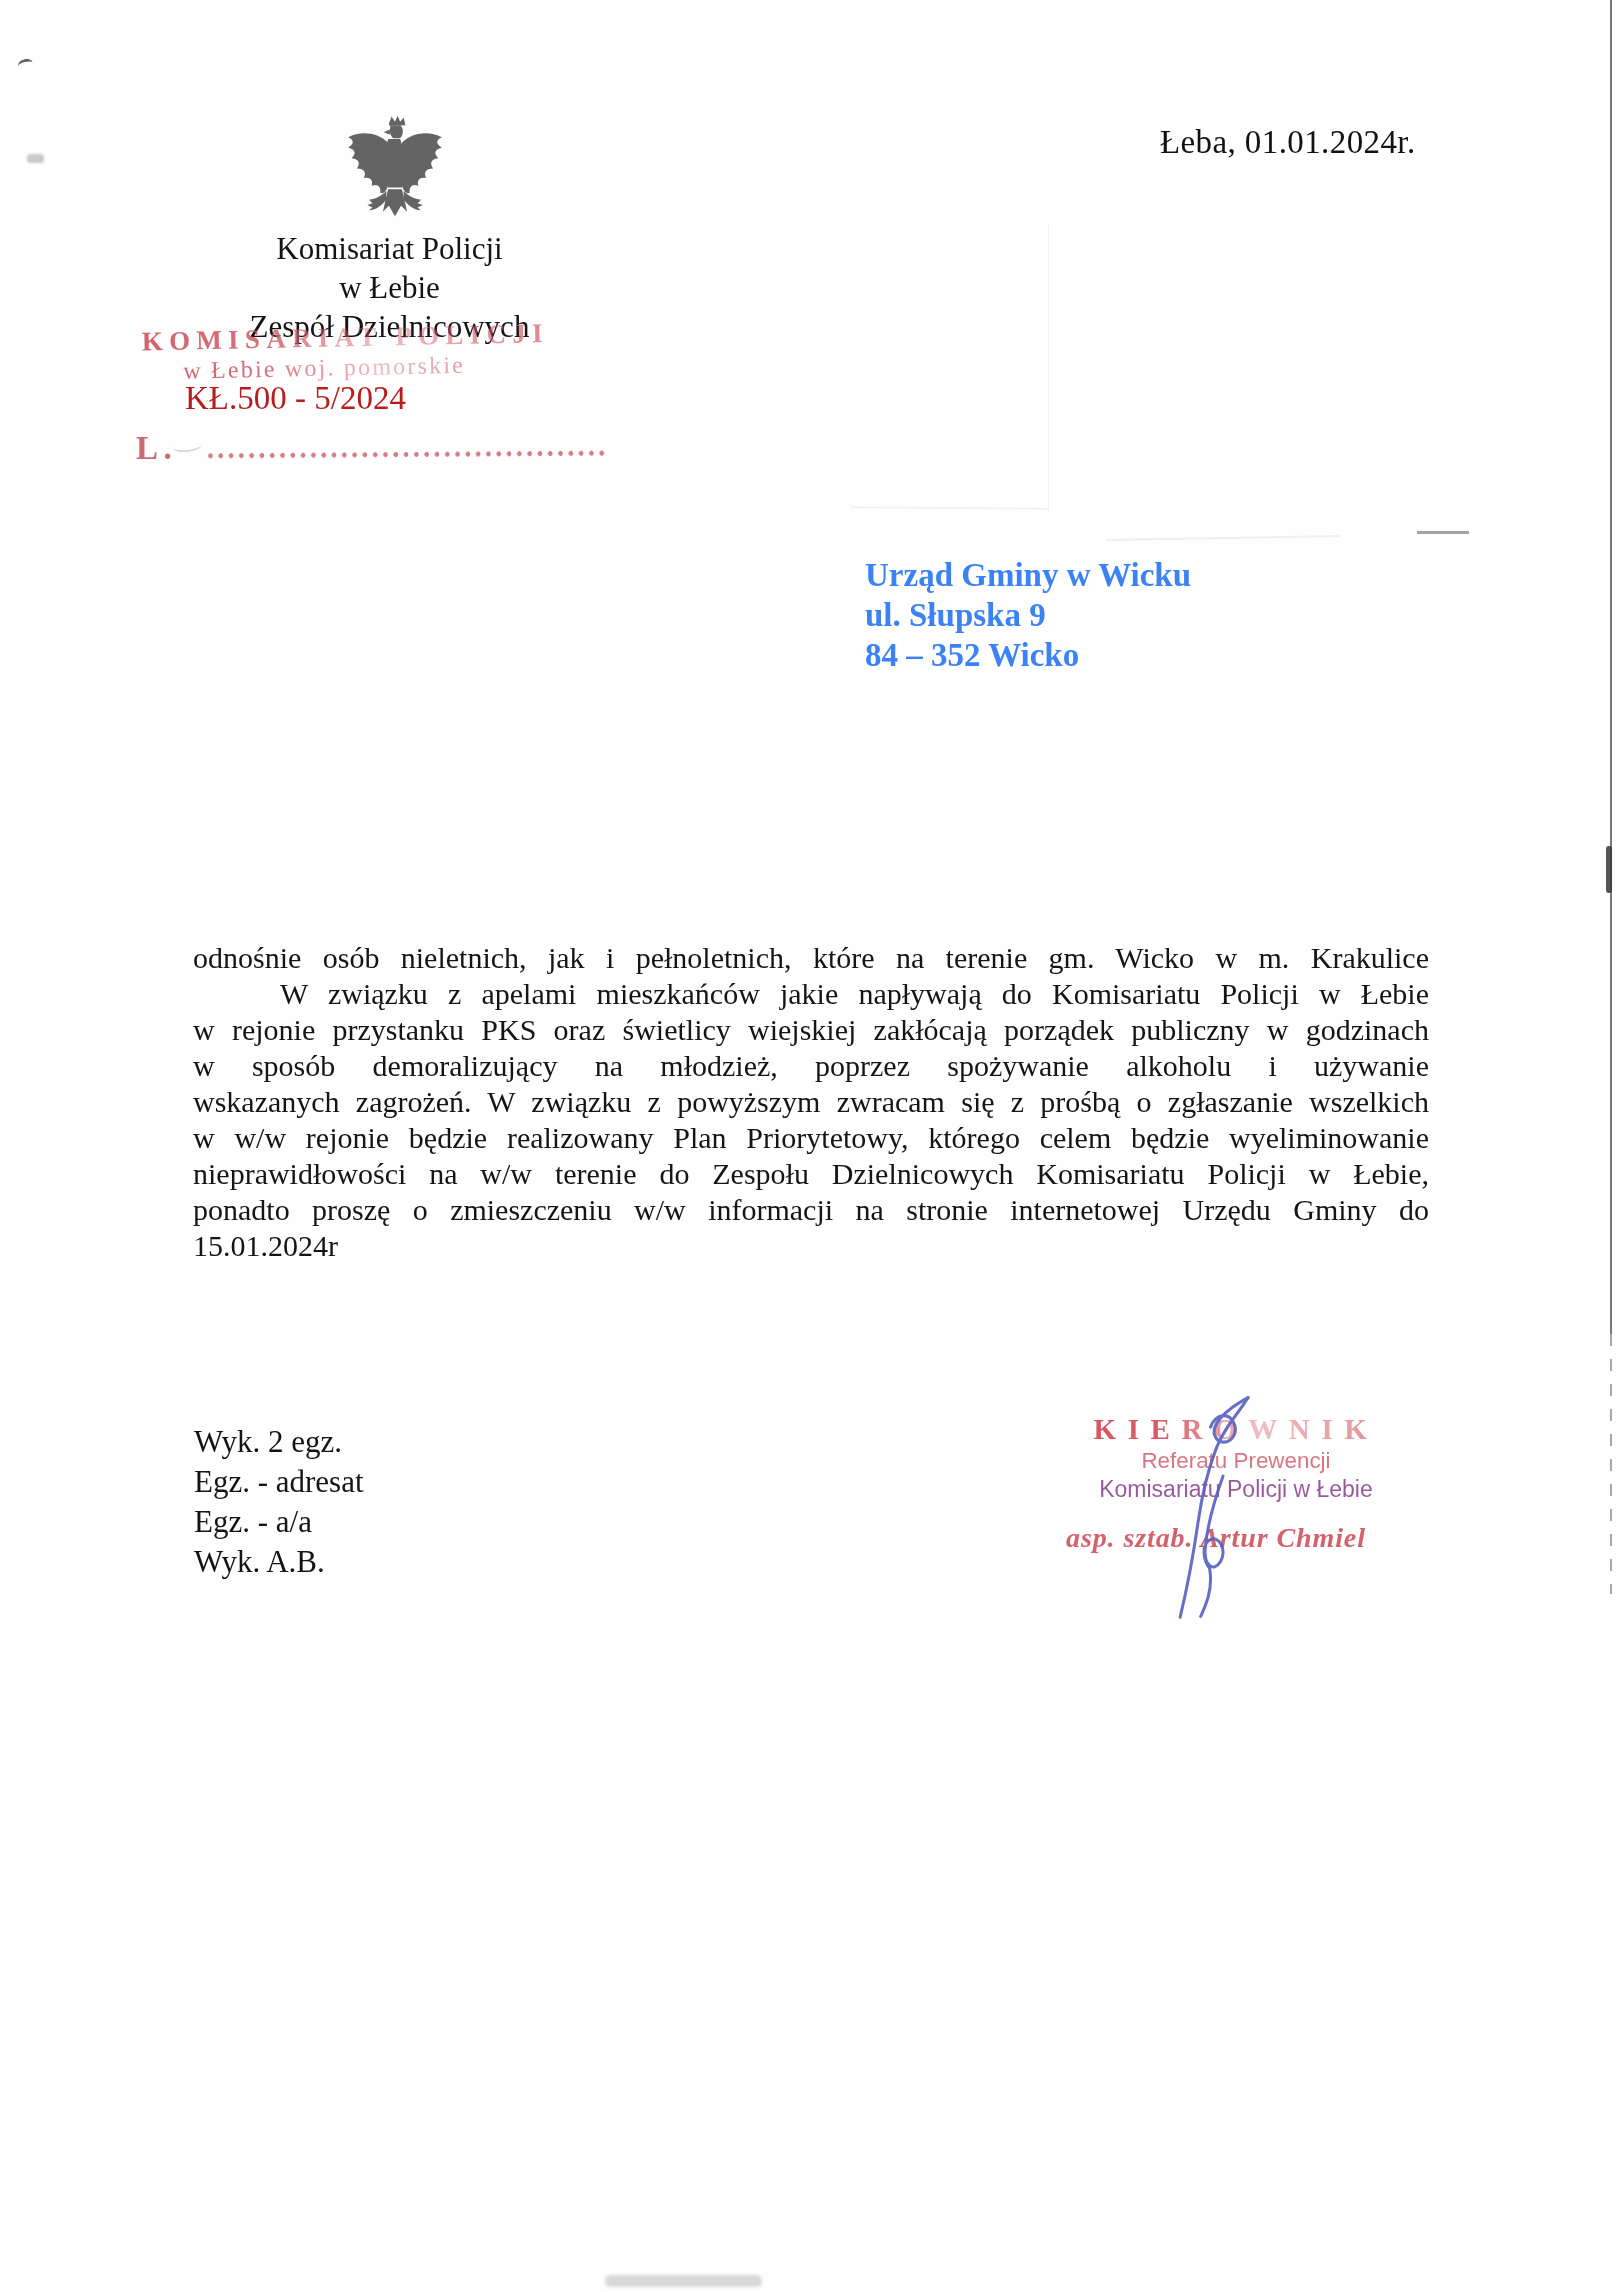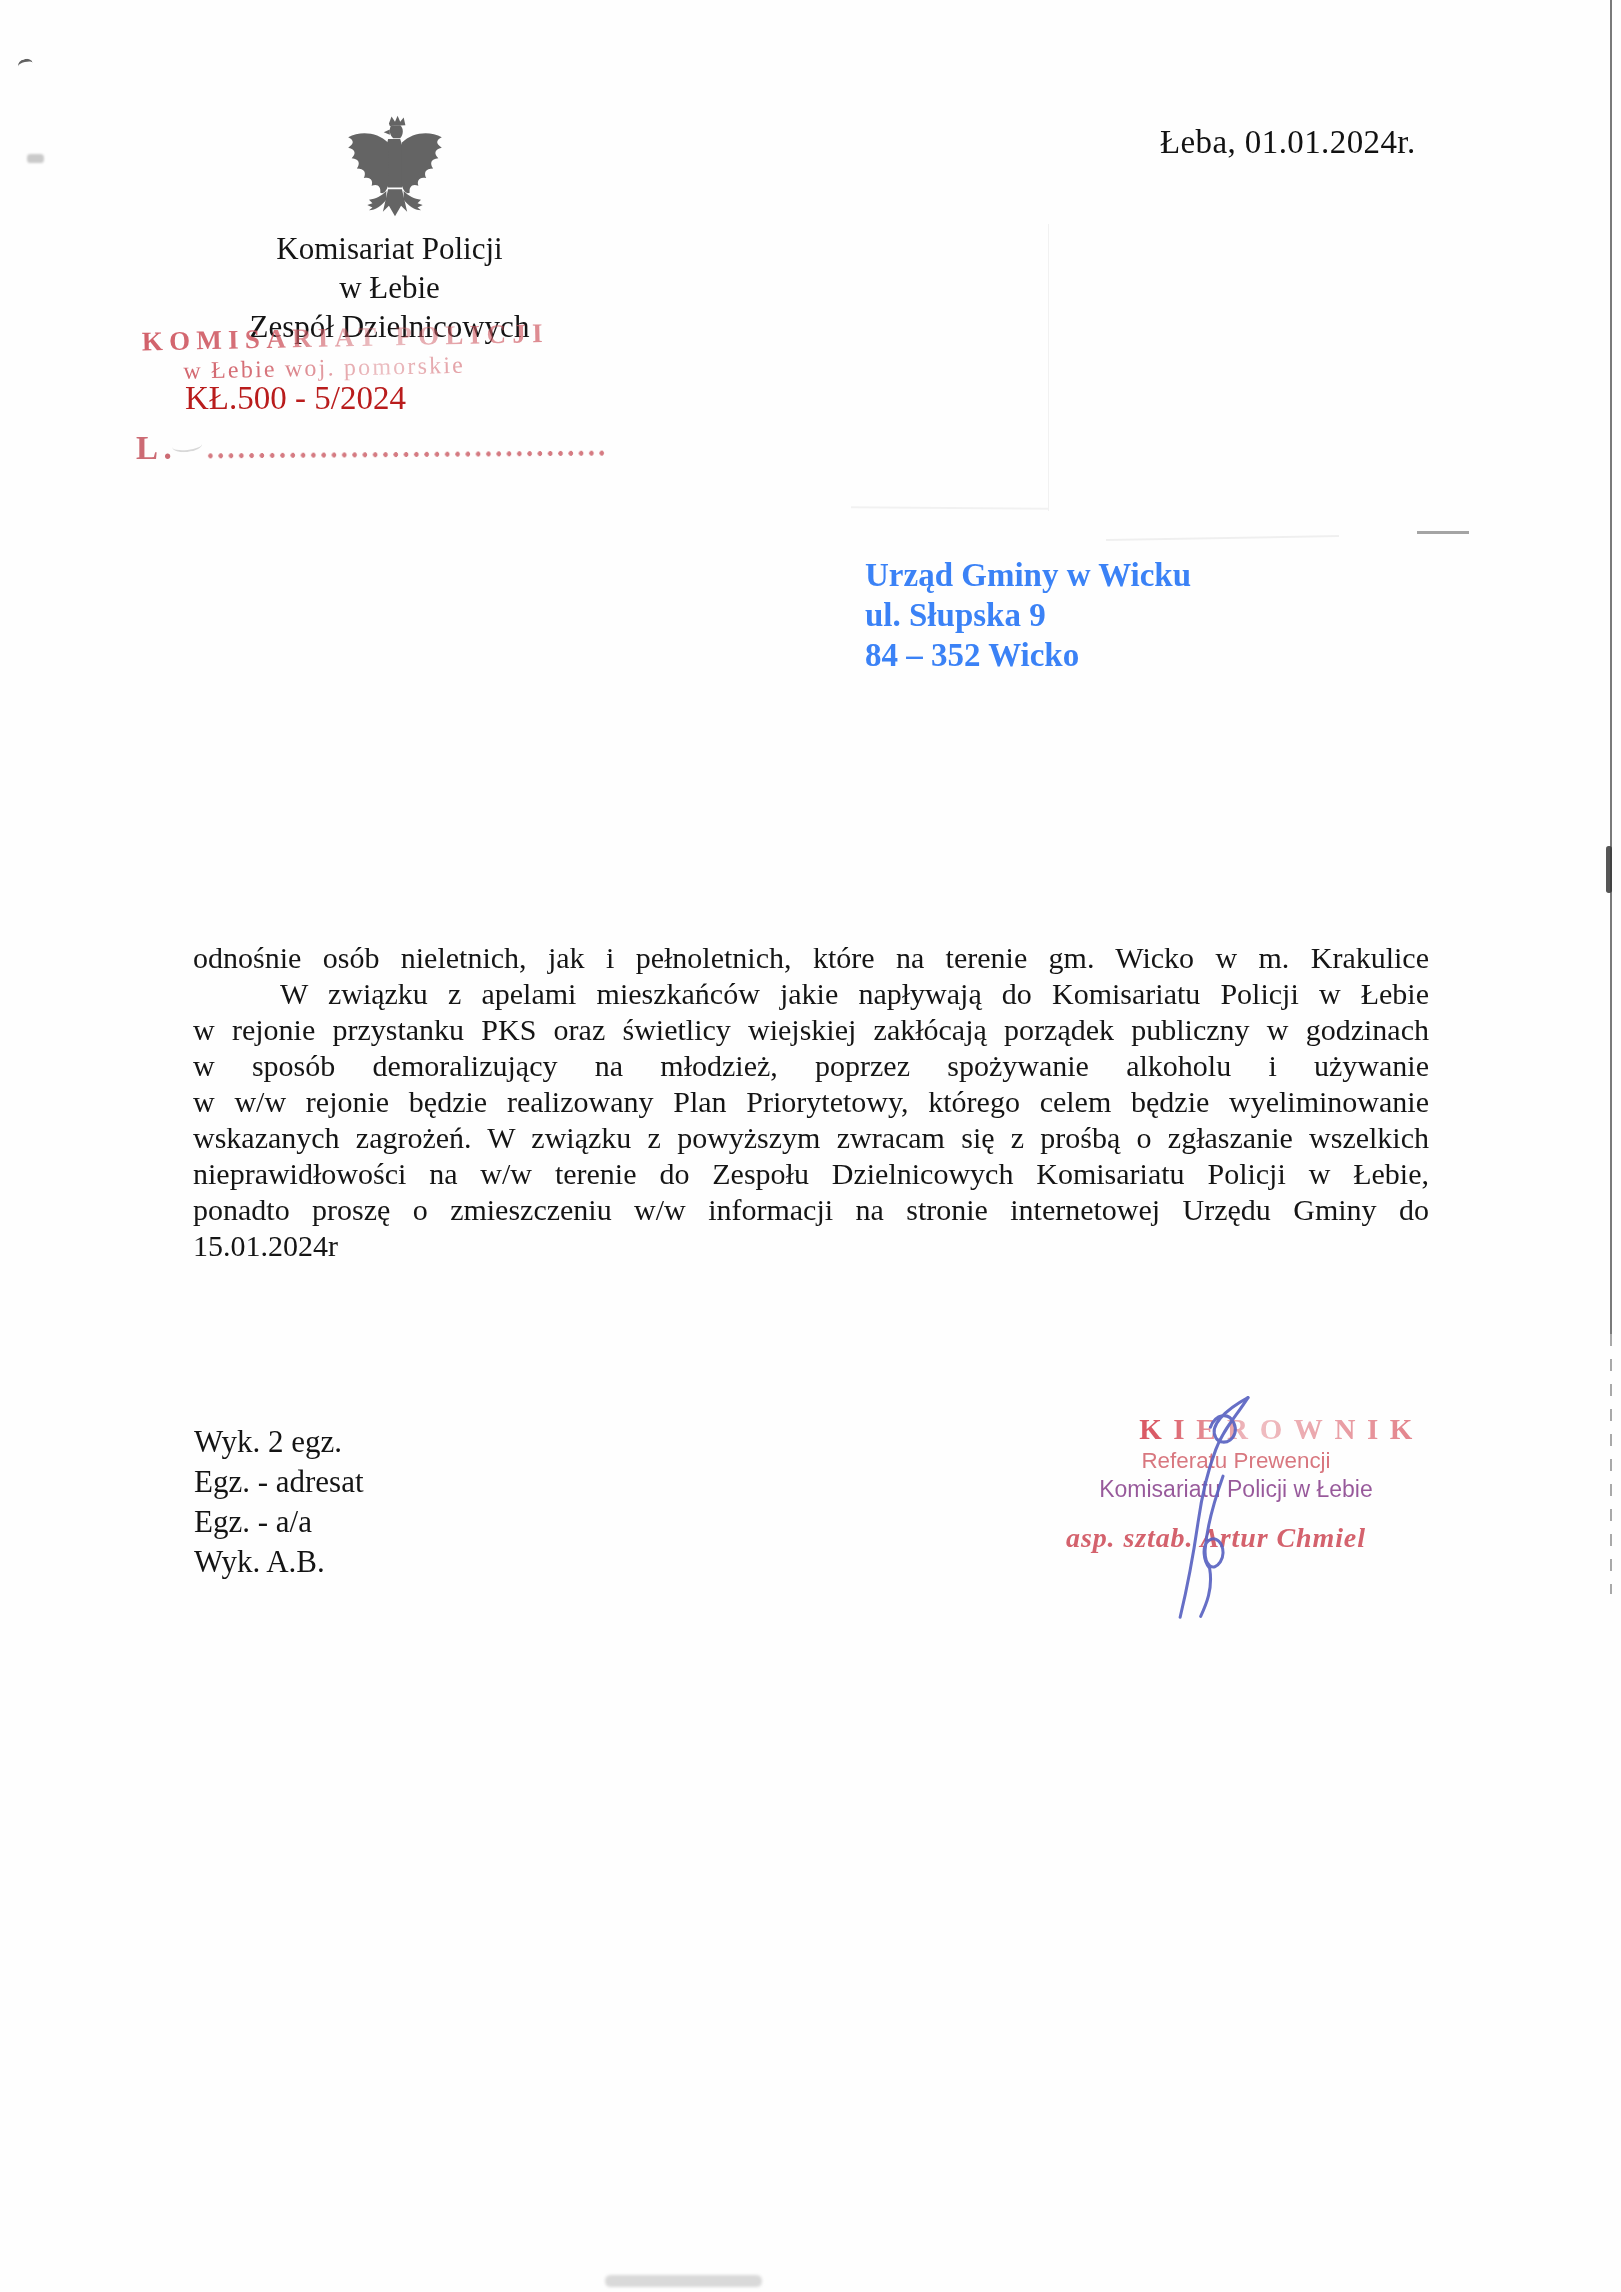--- a/index.html
+++ b/index.html
@@ -66,21 +66,20 @@
     font-size:31px;line-height:40px;color:#141414;
   }
   
   .position-stamp{
     position:absolute;left:1048px;top:1413px;width:376px;text-align:center;
   }
   .position-stamp .title{
     font-size:29px;font-weight:bold;letter-spacing:11.6px;color:#d64a56;
     -webkit-mask-image:linear-gradient(90deg,rgba(0,0,0,.95) 0%,rgba(0,0,0,.9) 30%,rgba(0,0,0,.35) 55%,rgba(0,0,0,.55) 80%,rgba(0,0,0,.7) 100%);
     mask-image:linear-gradient(90deg,rgba(0,0,0,.95) 0%,rgba(0,0,0,.9) 30%,rgba(0,0,0,.35) 55%,rgba(0,0,0,.55) 80%,rgba(0,0,0,.7) 100%);
-    text-align:right;
   }
   .position-stamp .unit{font-family:"Liberation Sans",sans-serif;font-size:22.4px;color:#d05a64;opacity:.82;margin-top:1.8px;}
   .position-stamp .office{font-family:"Liberation Sans",sans-serif;font-size:23px;color:#701a75;opacity:.72;margin-top:2.7px;}
   .signee{
     position:absolute;left:1066px;top:1522px;width:376px;
     font-size:28px;font-weight:bold;font-style:italic;color:#d0525e;opacity:.9;
     letter-spacing:0.9px;
   }
   .signature-svg{position:absolute;left:1148px;top:1390px;width:125px;height:242px;}
   
@@ -143,22 +142,22 @@
     <div>Urząd Gminy w Wicku</div>
     <div>ul. Słupska 9</div>
     <div>84 – 352 Wicko</div>
   </div>
 
   <div class="body-par">
     <div class="body-line">odnośnie osób nieletnich, jak i pełnoletnich, które na terenie gm. Wicko w m. Krakulice</div>
     <div class="body-line first">W związku z apelami mieszkańców jakie napływają do Komisariatu Policji w Łebie</div>
     <div class="body-line">w rejonie przystanku PKS oraz świetlicy wiejskiej zakłócają porządek publiczny w godzinach</div>
     <div class="body-line">w sposób demoralizujący na młodzież, poprzez spożywanie alkoholu i używanie</div>
+    <div class="body-line">wskazanych zagrożeń. W związku z powyższym zwracam się z prośbą o zgłaszanie wszelkich</div>
     <div class="body-line">w w/w rejonie będzie realizowany Plan Priorytetowy, którego celem będzie wyeliminowanie</div>
-    <div class="body-line">wskazanych zagrożeń. W związku z powyższym zwracam się z prośbą o zgłaszanie wszelkich</div>
     <div class="body-line">nieprawidłowości na w/w terenie do Zespołu Dzielnicowych Komisariatu Policji w Łebie,</div>
     <div class="body-line">ponadto proszę o zmieszczeniu w/w informacji na stronie internetowej Urzędu Gminy do</div>
     <div class="body-line last">15.01.2024r</div>
   </div>
 
   <div class="distribution">
     <div>Wyk. 2 egz.</div>
     <div>Egz. - adresat</div>
     <div>Egz. - a/a</div>
     <div>Wyk. A.B.</div>

